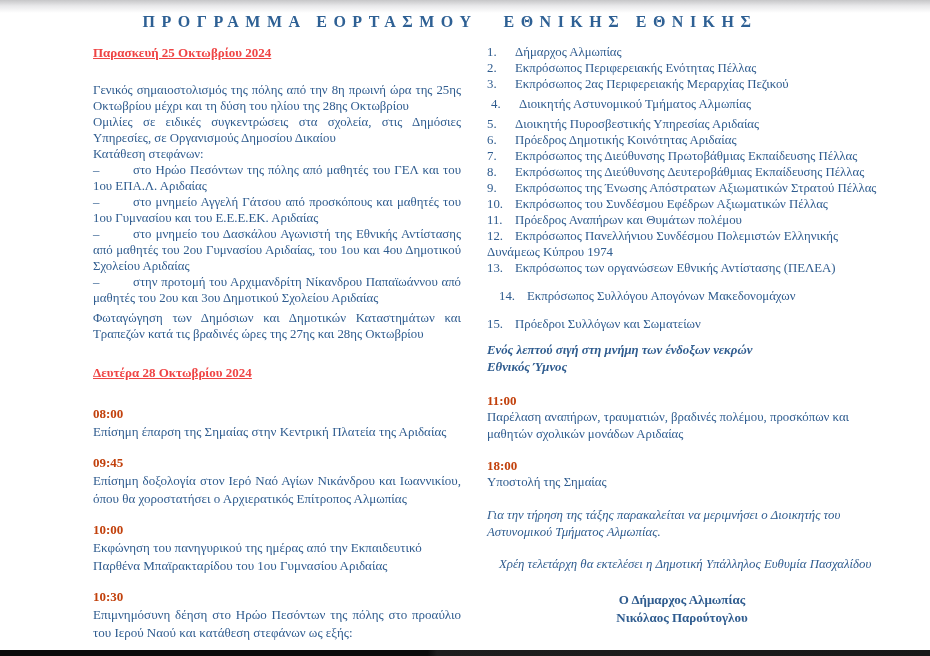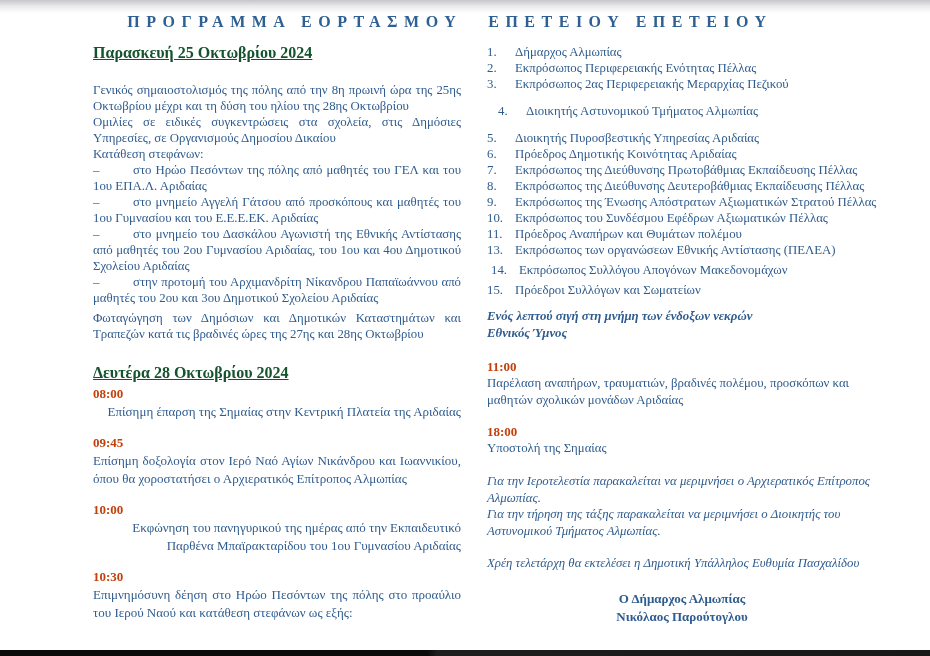--- a/index.html
+++ b/index.html
@@ -21,58 +21,58 @@
     position:absolute;top:13px;left:0;width:930px;
     display:flex;justify-content:center;gap:26px;
     font-size:16px;font-weight:bold;letter-spacing:6.5px;
     color:#2e6094;padding-right:30px;box-sizing:border-box;
   }
   .col{position:absolute;top:44px;color:#2f5c8f;}
   .col-left{left:93px;width:368px;}
   .col-right{left:487px;width:390px;}
 
   .sec-heading{
-    font-size:16px;font-weight:bold;color:#14532d;
+    font-size:13px;font-weight:bold;color:#ef4444;
     text-decoration:underline;line-height:17px;margin:0 0 21px 0;
   }
-  .sec-heading.monday{margin-top:22px;margin-bottom:4px;}
+  .sec-heading.monday{margin-top:22px;margin-bottom:24px;}
 
   .body-just{font-size:12.8px;line-height:16px;text-align:justify;margin:0;}
   .body-left{font-size:12.8px;line-height:16px;margin:0;}
   .dash-item .dash{display:inline-block;width:40px;}
   .lighting{margin-top:4px;}
 
   .sched-block{margin:0 0 13px 0;}
   .sched-time{font-size:13px;font-weight:bold;line-height:18px;color:#c2410c;}
   .sched-text{font-size:13px;line-height:18px;text-align:justify;margin:0;}
-  .sched-text.no-just{text-align:right;}
+  .sched-text.no-just{text-align:left;}
 
   .officials{margin:0;padding:0;list-style:none;font-size:12.6px;line-height:16px;}
   .officials .o-num{display:inline-block;width:28px;}
   .bold-line{font-size:12.8px;font-weight:bold;line-height:17px;margin:0;font-style:italic;}
   .silence{margin-top:10px;}
   .r-sched{margin-top:16px;}
   .r-sched .sched-time{line-height:17px;}
   .r-sched .sched-text{font-size:12.8px;line-height:17px;text-align:left;}
   .r-sched .blockgap{margin-bottom:14px;}
   .notes{margin-top:16px;font-size:12.8px;line-height:16.5px;font-style:italic;}
   .notes p{margin:0;}
-  .marshal{margin-top:16px;font-size:12.8px;line-height:17px;font-style:italic;}
+  .marshal{margin-top:16px;font-size:12.8px;line-height:17px;font-style:italic;margin-left:12px;}
   .signature{margin-top:18px;text-align:center;font-size:13px;font-weight:bold;line-height:18px;}
   .signature p{margin:0;}
 </style>
 </head>
 <body>
 
 <div class="page">
   <div class="top-shade"></div>
 
   <div class="doc-title">
     <span>ΠΡΟΓΡΑΜΜΑ ΕΟΡΤΑΣΜΟΥ</span>
-    <span>ΕΠΕΤΕΙΟΥ ΕΠΕΤΕΙΟΥ</span>
+    <span>ΕΘΝΙΚΗΣ ΕΘΝΙΚΗΣ</span>
   </div>
 
   <div class="col col-left">
     <p class="sec-heading">Παρασκευή 25 Οκτωβρίου 2024</p>
 
     <p class="body-just">Γενικός σημαιοστολισμός της πόλης από την 8η πρωινή ώρα της 25ης Οκτωβρίου μέχρι και τη δύση του ηλίου της 28ης Οκτωβρίου</p>
     <p class="body-just">Ομιλίες σε ειδικές συγκεντρώσεις στα σχολεία, στις Δημόσιες Υπηρεσίες, σε Οργανισμούς Δημοσίου Δικαίου</p>
     <p class="body-left">Κατάθεση στεφάνων:</p>
 
     <p class="body-just dash-item"><span class="dash">–</span><span>στο Ηρώο Πεσόντων της πόλης από μαθητές του ΓΕΛ και του 1ου ΕΠΑ.Λ. Αριδαίας</span></p>
@@ -100,49 +100,49 @@
       <div class="sched-time">10:30</div>
       <p class="sched-text">Επιμνημόσυνη δέηση στο Ηρώο Πεσόντων της πόλης στο προαύλιο του Ιερού Ναού και κατάθεση στεφάνων ως εξής:</p>
     </div>
   </div>
 
   <div class="col col-right">
     <div class="officials">
       <p class="body-left" style="margin:0"><span class="o-num">1.</span><span>Δήμαρχος Αλμωπίας</span></p>
       <p class="body-left" style="margin:0"><span class="o-num">2.</span><span>Εκπρόσωπος Περιφερειακής Ενότητας Πέλλας</span></p>
       <p class="body-left" style="margin:0"><span class="o-num">3.</span><span>Εκπρόσωπος 2ας Περιφερειακής Μεραρχίας Πεζικού</span></p>
-      <p class="body-left" style="margin:11px"><span class="o-num">4.</span><span>Διοικητής Αστυνομικού Τμήματος Αλμωπίας</span></p>
+      <p class="body-left" style="margin:4px"><span class="o-num">4.</span><span>Διοικητής Αστυνομικού Τμήματος Αλμωπίας</span></p>
       <p class="body-left" style="margin:0"><span class="o-num">5.</span><span>Διοικητής Πυροσβεστικής Υπηρεσίας Αριδαίας</span></p>
       <p class="body-left" style="margin:0"><span class="o-num">6.</span><span>Πρόεδρος Δημοτικής Κοινότητας Αριδαίας</span></p>
       <p class="body-left" style="margin:0"><span class="o-num">7.</span><span>Εκπρόσωπος της Διεύθυνσης Πρωτοβάθμιας Εκπαίδευσης Πέλλας</span></p>
       <p class="body-left" style="margin:0"><span class="o-num">8.</span><span>Εκπρόσωπος της Διεύθυνσης Δευτεροβάθμιας Εκπαίδευσης Πέλλας</span></p>
       <p class="body-left" style="margin:0"><span class="o-num">9.</span><span>Εκπρόσωπος της Ένωσης Απόστρατων Αξιωματικών Στρατού Πέλλας</span></p>
       <p class="body-left" style="margin:0"><span class="o-num">10.</span><span>Εκπρόσωπος του Συνδέσμου Εφέδρων Αξιωματικών Πέλλας</span></p>
       <p class="body-left" style="margin:0"><span class="o-num">11.</span><span>Πρόεδρος Αναπήρων και Θυμάτων πολέμου</span></p>
+      <p class="body-left" style="margin:0"><span class="o-num">12.</span><span>Εκπρόσωπος Πανελλήνιου Συνδέσμου Πολεμιστών Ελληνικής Δυνάμεως Κύπρου 1974</span></p>
       <p class="body-left" style="margin:0"><span class="o-num">13.</span><span>Εκπρόσωπος των οργανώσεων Εθνικής Αντίστασης (ΠΕΛΕΑ)</span></p>
-      <p class="body-left" style="margin:4px"><span class="o-num">14.</span><span>Εκπρόσωπος Συλλόγου Απογόνων Μακεδονομάχων</span></p>
+      <p class="body-left" style="margin:12px"><span class="o-num">14.</span><span>Εκπρόσωπος Συλλόγου Απογόνων Μακεδονομάχων</span></p>
       <p class="body-left" style="margin:0"><span class="o-num">15.</span><span>Πρόεδροι Συλλόγων και Σωματείων</span></p>
     </div>
 
     <p class="bold-line silence">Ενός λεπτού σιγή στη μνήμη των ένδοξων νεκρών</p>
     <p class="bold-line">Εθνικός Ύμνος</p>
 
     <div class="r-sched">
       <div class="blockgap">
         <div class="sched-time">11:00</div>
         <p class="sched-text">Παρέλαση αναπήρων, τραυματιών, βραδινές πολέμου, προσκόπων και μαθητών σχολικών μονάδων Αριδαίας</p>
       </div>
       <div>
         <div class="sched-time">18:00</div>
         <p class="sched-text">Υποστολή της Σημαίας</p>
       </div>
     </div>
 
     <div class="notes">
-      <p>Για την Ιεροτελεστία παρακαλείται να μεριμνήσει ο Αρχιερατικός Επίτροπος Αλμωπίας.</p>
       <p>Για την τήρηση της τάξης παρακαλείται να μεριμνήσει ο Διοικητής του Αστυνομικού Τμήματος Αλμωπίας.</p>
     </div>
 
     <p class="marshal">Χρέη τελετάρχη θα εκτελέσει η Δημοτική Υπάλληλος Ευθυμία Πασχαλίδου</p>
 
     <div class="signature">
       <p>Ο Δήμαρχος Αλμωπίας</p>
       <p>Νικόλαος Παρούτογλου</p>
     </div>
   </div>

